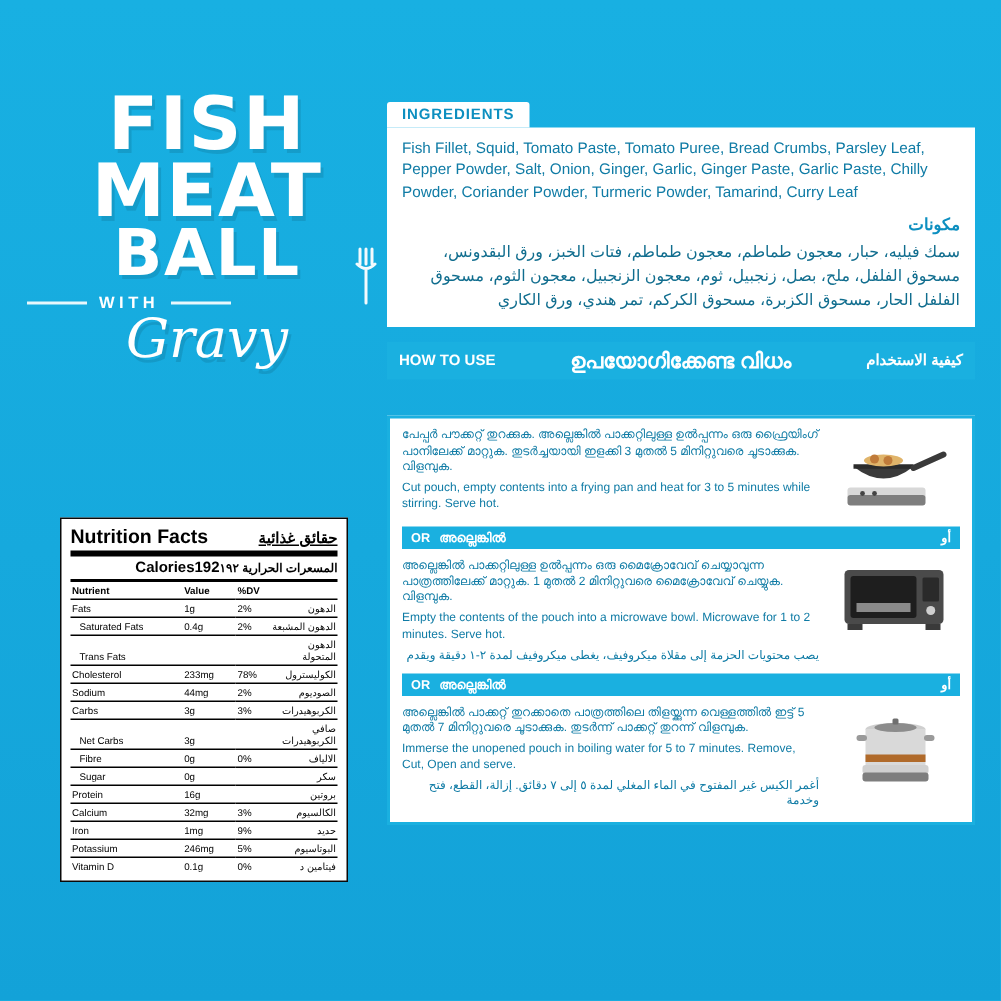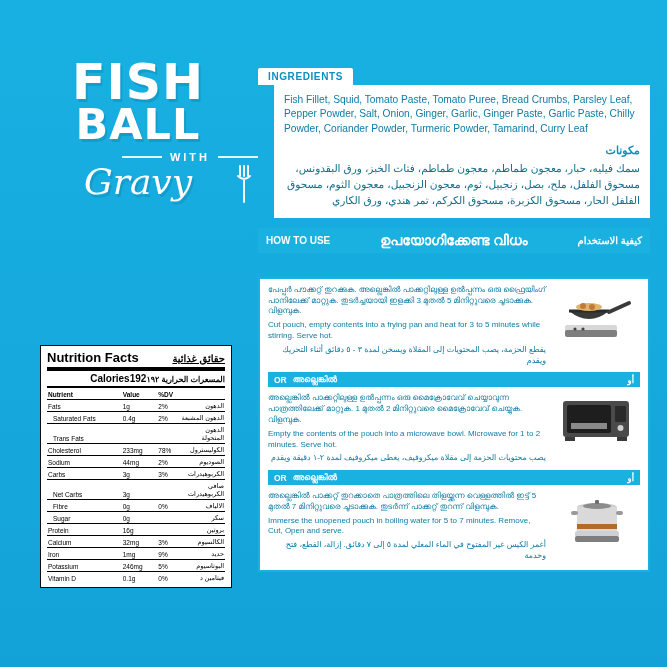--- a/index.html
+++ b/index.html
@@ -24,21 +24,21 @@
     font-family:"DejaVu Sans", sans-serif;
     font-weight:bold;
     letter-spacing:1px;
     line-height:0.92;
     text-shadow: 2px 3px 0 rgba(0,0,0,0.10);
   }
   .t1 { font-size:49px; }
   .t2 { font-size:49px; }
   .t3 { font-size:43px; }
   .with-row {
-    display:flex; align-items:center; justify-content:flex-end; gap:8px;
+    display:flex; align-items:center; justify-content:flex-start; gap:8px;
     margin-top:6px;
   }
   .with-line { height:2px; width:40px; background:#fff; opacity:.9; }
   .with-text { color:#fff; font-size:11px; letter-spacing:3px; font-weight:bold;}
   .gravy {
     color:#fff;
     font-family:"DejaVu Serif", serif;
     font-style:italic;
     font-size:36px;
     margin-top:-2px;
@@ -79,21 +79,21 @@
 
   
   .right { position:absolute; left:258px; top:66px; width:392px; }
   .sec-tab {
     display:inline-block; background:#fff; color:#0d8fc0;
     font-weight:bold; font-size:10px; letter-spacing:.6px;
     padding:3px 10px 3px 10px; border-radius:2px 2px 0 0;text-align:center;
   }
   .ing-box {
     background:#fff; padding:8px 10px 9px 10px; color:#106d8e;
-    font-size:10.2px; line-height:1.42;margin-left:16px;
+    font-size:10.2px; line-height:1.42;
   }
   .ing-box .en { color:#0f7ba5; }
   .ing-ar-title {
     text-align:right; direction:rtl; font-weight:bold; color:#0d8fc0;
     font-size:11px; margin-top:7px;
   }
   .ing-ar {
     text-align:right; direction:rtl; color:#106d8e; font-size:10.6px;
     line-height:1.5; margin-top:2px;
   }
@@ -122,20 +122,21 @@
   .or-bar .ar { margin-left:auto; direction:rtl; }
 </style>
 </head>
 <body>
 
 <div class="page">
 
   <div class="left">
     <div class="title-block">
       <div class="t1">FISH</div>
+      <div class="t2">MEAT</div>
       <div class="t3">BALL</div>
       <div class="with-row">
         <span class="with-line"></span>
         <span class="with-text">WITH</span>
         <span class="with-line"></span>
       </div>
       <div class="gravy">Gravy</div>
     </div>
     <div class="fork">
       <svg width="16" height="40" viewBox="0 0 16 40" aria-hidden="true">
@@ -266,21 +267,20 @@
       <span class="ml">ഉപയോഗിക്കേണ്ട വിധം</span>
       <span class="ar">كيفية الاستخدام</span>
     </div>
 
     <div class="howto-box">
 
       <div class="step">
         <div class="step-text">
           <span class="ml">പേപ്പർ പൗക്കറ്റ് തുറക്കുക. അല്ലെങ്കിൽ പാക്കറ്റിലുള്ള ഉൽപ്പന്നം ഒരു ഫ്രൈയിംഗ് പാനിലേക്ക് മാറ്റുക. തുടർച്ചയായി ഇളക്കി 3 മുതൽ 5 മിനിറ്റുവരെ ചൂടാക്കുക. വിളമ്പുക.</span>
           <span class="en">Cut pouch, empty contents into a frying pan and heat for 3 to 5 minutes while stirring. Serve hot.</span>
-          <span class="ar">يقطع الحزمة، يصب المحتويات إلى المقلاة ويسخن لمدة ٣ - ٥ دقائق أثناء التحريك ويقدم</span>
         </div>
         <div class="icon-wrap">
           <svg width="80" height="58" viewBox="0 0 80 58" aria-hidden="true">
             <path d="M12 26 q20 16 40 0 z" fill="#3a3a3a"></path>
             <path d="M12 26 h40" stroke="#2b2b2b" stroke-width="3"></path>
             <path d="M52 27 l20 -9" stroke="#3a3a3a" stroke-width="4" stroke-linecap="round"></path>
             <ellipse cx="32" cy="22" rx="13" ry="4" fill="#e0b46a"></ellipse>
             <circle cx="26" cy="21" r="3" fill="#c07b3a"></circle>
             <circle cx="35" cy="22" r="3" fill="#c07b3a"></circle>
             <rect x="8" y="40" width="52" height="8" rx="2" fill="#d8d8d8"></rect>

